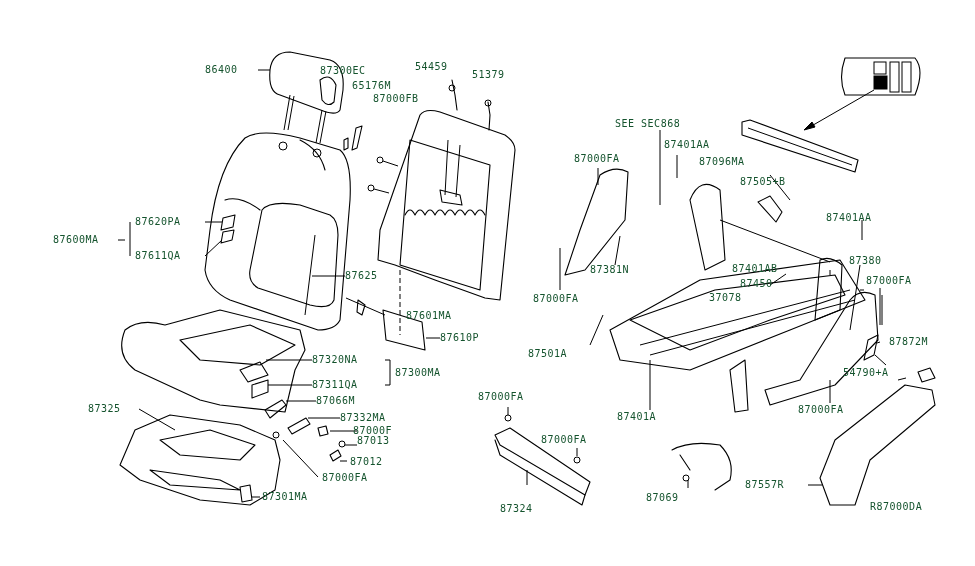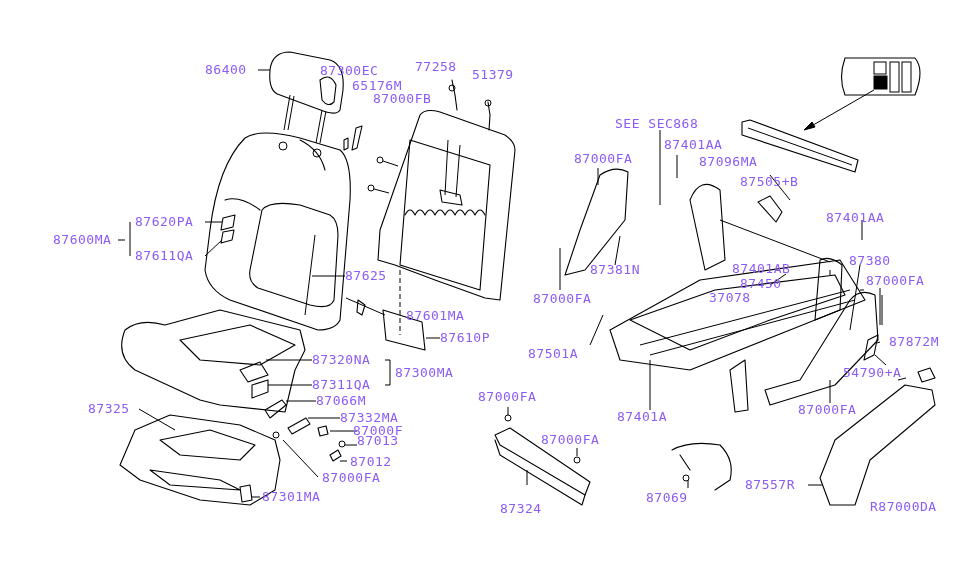--- a/index.html
+++ b/index.html
@@ -1,19 +1,19 @@
 <!DOCTYPE html>
 <html><head>
 <meta charset="utf-8">
 <style>
   html, body { margin:0; padding:0; background:#ffffff; }
   body { width:975px; height:566px; position:relative; overflow:hidden;
          font-family:"DejaVu Sans Mono","Liberation Mono",monospace; }
   #diagram { position:absolute; left:0; top:0; width:975px; height:566px; }
-  .lbl { position:absolute; font-size:13px; line-height:14px; color:#8b5cf6; letter-spacing:0.5px; white-space:nowrap; }
+  .lbl { position:absolute; font-size:10px; line-height:14px; color:#14532d; letter-spacing:0.5px; white-space:nowrap; }
   svg .p { fill:none; stroke:#000; stroke-width:1.1; stroke-linejoin:round; stroke-linecap:round; }
   svg .l { fill:none; stroke:#000; stroke-width:1; }
   svg .d { fill:none; stroke:#000; stroke-width:1; stroke-dasharray:5 3; }
   svg .f { fill:#000; stroke:#000; stroke-width:1; }
 </style>
 </head>
 <body>
 
 <div id="diagram">
 <svg width="975" height="566" viewBox="0 0 975 566">
@@ -194,21 +194,21 @@
     <line class="l" x1="808" y1="485" x2="822" y2="485"></line>
     <line class="l" x1="898" y1="380" x2="906" y2="378"></line>
   </g>
 </svg>
 
 
 <span class="lbl" style="left:205px;top:63px">86400</span>
 <span class="lbl" style="left:320px;top:64px">87300EC</span>
 <span class="lbl" style="left:352px;top:79px">65176M</span>
 <span class="lbl" style="left:373px;top:92px">87000FB</span>
-<span class="lbl" style="left:415px;top:60px">77258</span>
+<span class="lbl" style="left:415px;top:60px">54459</span>
 <span class="lbl" style="left:472px;top:68px">51379</span>
 <span class="lbl" style="left:53px;top:233px">87600MA</span>
 <span class="lbl" style="left:135px;top:215px">87620PA</span>
 <span class="lbl" style="left:135px;top:249px">87611QA</span>
 <span class="lbl" style="left:345px;top:269px">87625</span>
 <span class="lbl" style="left:406px;top:309px">87601MA</span>
 <span class="lbl" style="left:440px;top:331px">87610P</span>
 <span class="lbl" style="left:312px;top:353px">87320NA</span>
 <span class="lbl" style="left:312px;top:378px">87311QA</span>
 <span class="lbl" style="left:395px;top:366px">87300MA</span>

